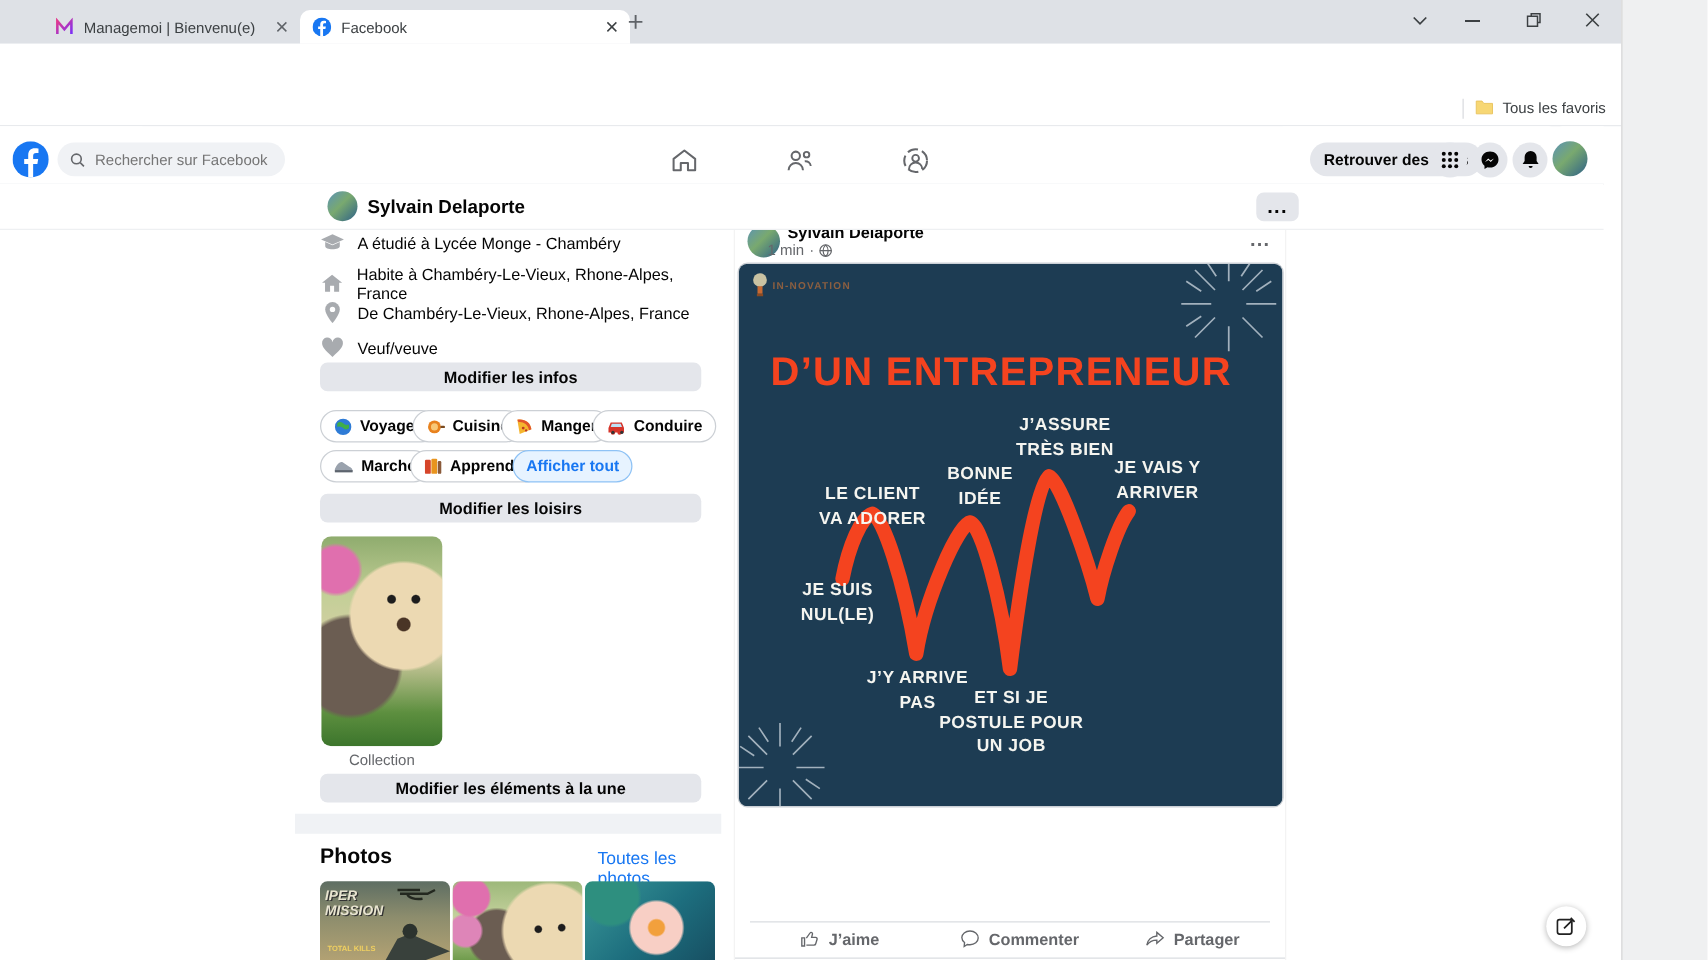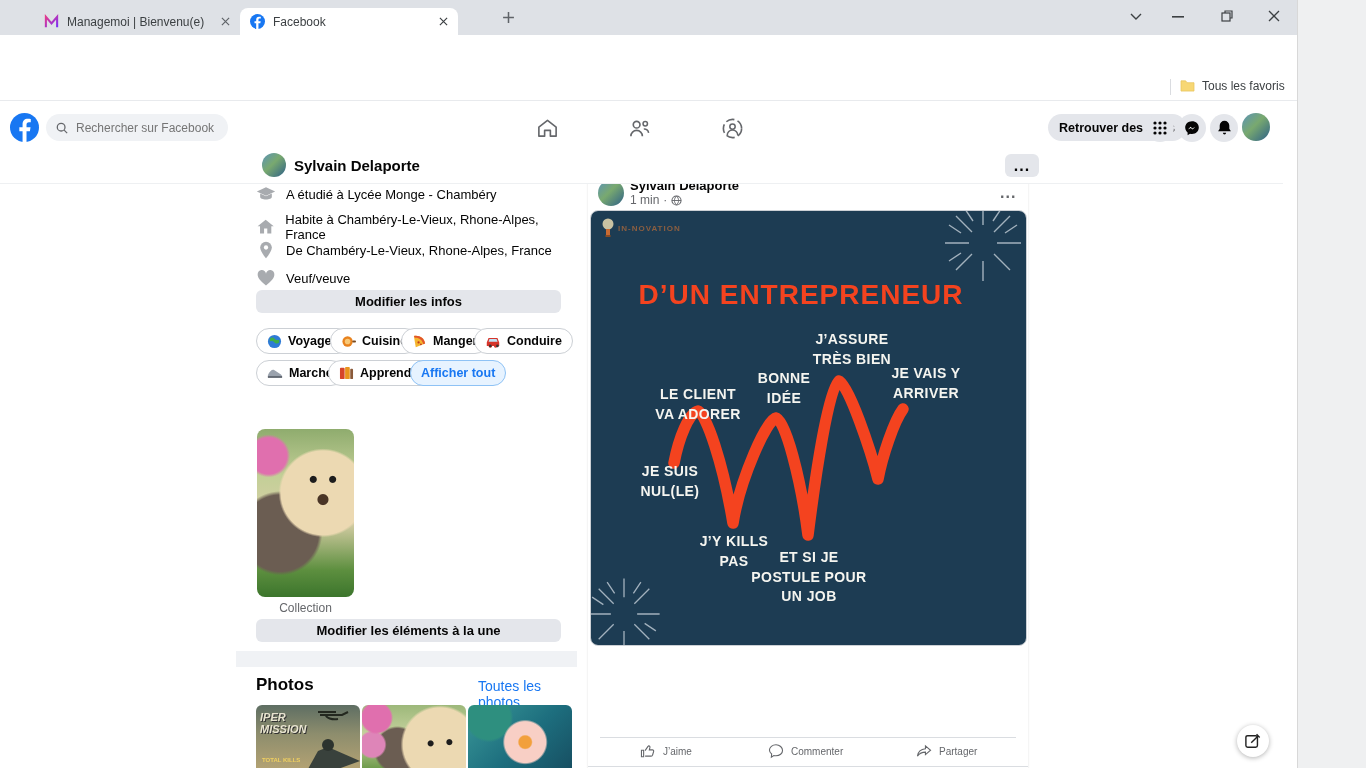--- a/index.html
+++ b/index.html
@@ -43,26 +43,26 @@
   .sec-title{font-size:17px;font-weight:bold;color:#050505;}
   .blue-link{font-size:14px;color:#1877f2;}
   .caption{font-size:12px;color:#65676b;text-align:center;}
   .thumb{border-radius:6px 6px 0 0;}
   
   .post-card{left:588px;top:69px;width:440px;background:#fff;border-radius:8px;
              box-shadow:0 1px 2px rgba(0,0,0,.15);z-index:1;}
   .shared-card{left:2px;top:40px;width:435px;border:1px solid #ccd0d5;border-radius:8px;overflow:hidden;background:#fff;}
   .meme{width:435px;height:434px;background:#1d3c53;position:relative;overflow:hidden;}
   .meme-t1{font-size:27px;font-weight:bold;letter-spacing:1px;color:#fff;text-align:center;}
-  .meme-t2{font-size:28px;font-weight:bold;letter-spacing:1px;color:#f4431f;text-align:center;}
+  .meme-t2{font-size:32px;font-weight:bold;letter-spacing:1px;color:#f4431f;text-align:center;}
   .meme-label{font-size:14px;font-weight:bold;color:#f5f5f0;text-align:center;white-space:pre-line;line-height:1.4;letter-spacing:.4px;}
   .brand-txt{font-size:8px;font-weight:bold;color:#b06a3a;opacity:.75;letter-spacing:1px;}
   .post-meta{font-size:12px;color:#65676b;display:flex;align-items:center;gap:4px;}
   .post-name{font-size:13px;font-weight:bold;color:#050505;}
-  .action{display:flex;align-items:center;gap:7px;font-size:10px;font-weight:normal;color:#65676b;}
+  .action{display:flex;align-items:center;gap:7px;font-size:13px;font-weight:bold;color:#65676b;}
   
   .taskbar{left:1297px;top:0;width:69px;height:768px;background:#eff0f1;border-left:1px solid #d8d8d8;}
   .fab{left:1237px;top:725px;width:32px;height:32px;border-radius:50%;background:#fff;z-index:40;
        box-shadow:0 1px 5px rgba(0,0,0,.3);display:flex;align-items:center;justify-content:center;}
 </style>
 </head>
 <body>
 
 <div class="abs tabstrip">
   <div class="abs tab" style="left:34px;width:206px;">
@@ -73,21 +73,21 @@
             <stop offset="1" stop-color="#7b2ff7"></stop>
           </linearGradient>
         </defs>
       <path d="M2 14 V3 L8 10 L14 3 V14" fill="none" stroke="url(#mg)" stroke-width="2.2"></path>
     </svg>
     <span class="tab-title">Managemoi | Bienvenu(e)</span>
     <svg width="9" height="9" viewBox="0 0 10 10" style="margin-left:auto">
       <path d="M1 1 L9 9 M9 1 L1 9" stroke="#5f6368" stroke-width="1.3"></path>
       </svg>
   </div>
-  <div class="abs tab tab-active" style="left:240px;width:218px;">
+  <div class="abs tab tab-active" style="left:240px;width:264px;">
     <svg width="15" height="15" viewBox="0 0 16 16">
       <circle cx="8" cy="8" r="8" fill="#1877f2"></circle>
       <path d="M9 16 V9.8 h2 l.4-2.2 H9 V6.3 c0-.9.4-1.4 1.4-1.4 h1.1 V3 C11 2.9 10.2 2.8 9.6 2.8 7.6 2.8 6.6 4 6.6 6 v1.6 H4.8 V9.8 h1.8 V16 Z" fill="#fff"></path>
     </svg>
     <span class="tab-title">Facebook</span>
     <svg width="9" height="9" viewBox="0 0 10 10" style="margin-left:auto">
       <path d="M1 1 L9 9 M9 1 L1 9" stroke="#3c4043" stroke-width="1.3"></path>
       </svg>
   </div>
   <svg class="abs" style="left:502px;top:11px;" width="13" height="13" viewBox="0 0 12 12">
@@ -226,21 +226,21 @@
         <path d="M9 1 a6 6 0 0 1 6 6 v4 l2 3 H1 l2-3 V7 a6 6 0 0 1 6-6 Z" fill="#050505"></path>
         <path d="M7 16 a2 2 0 0 0 4 0 Z" fill="#050505"></path>
         </svg>
     </div>
     <div class="abs avatar" style="left:1242px;top:5px;width:28px;height:28px;"></div>
   </div>
 
   <div class="abs post-card" style="height:700px;">
     <div class="abs avatar" style="left:10px;top:10px;width:26px;height:26px;"></div>
     <div class="abs post-name" style="left:42px;top:8px;">Sylvain Delaporte</div>
-    <div class="abs post-meta" style="left:42px;top:23px;">
+    <div class="abs post-meta" style="left:26px;top:23px;">
       <span>1 min</span>
       <span>·</span>
       <svg width="11" height="11" viewBox="0 0 12 12">
         <circle cx="6" cy="6" r="5" fill="none" stroke="#65676b" stroke-width="1.1"></circle>
         <path d="M1 6 h10 M6 1 c-3 3-3 7 0 10 M6 1 c3 3 3 7 0 10" fill="none" stroke="#65676b" stroke-width="1"></path>
         </svg>
     </div>
     <div class="abs" style="left:412px;top:14px;color:#65676b;font-weight:bold;letter-spacing:1px;">...</div>
 
     <div class="abs shared-card">
@@ -276,21 +276,21 @@
         <div class="abs meme-label" style="left: 196px; top: 119px; width: 130px; white-space: pre-line;">J’ASSURE
 TRÈS BIEN</div>
         <div class="abs meme-label" style="left: 42px; top: 158px; width: 130px; white-space: pre-line; margin-top: 16px;">LE CLIENT
 VA ADORER</div>
         <div class="abs meme-label" style="left: 148px; top: 158px; width: 90px; white-space: pre-line;">BONNE
 IDÉE</div>
         <div class="abs meme-label" style="left: 285px; top: 153px; width: 100px; white-space: pre-line;">JE VAIS Y
 ARRIVER</div>
         <div class="abs meme-label" style="left: 29px; top: 251px; width: 100px; white-space: pre-line;">JE SUIS
 NUL(LE)</div>
-        <div class="abs meme-label" style="left: 88px; top: 321px; width: 110px; white-space: pre-line;">J’Y KILLS
+        <div class="abs meme-label" style="left: 88px; top: 321px; width: 110px; white-space: pre-line;">J’Y ARRIVE
 PAS</div>
         <div class="abs meme-label" style="left: 143px; top: 337px; width: 150px; white-space: pre-line;">ET SI JE
 POSTULE POUR
 UN JOB</div>
       </div>
 
     </div>
 
     <div class="abs" style="left:12px;top:567px;width:416px;height:1px;background:#dadde1;"></div>
     <div class="abs action" style="left:52px;top:573px;">
@@ -393,20 +393,21 @@
       <svg width="15" height="14" viewBox="0 0 16 15">
         <rect x="1" y="2" width="5" height="12" rx="1" fill="#d6452a"></rect>
           <rect x="6.5" y="1" width="5" height="13" rx="1" fill="#e8941e"></rect>
         <rect x="12" y="3" width="3" height="11" rx="1" fill="#8a5a3a"></rect>
         </svg>
       <span>Apprendre</span>
     </div>
     <div class="abs chip chip-blue" style="left:170px;top:177px;">
       <span>Afficher tout</span>
     </div>
+    <div class="abs gbtn" style="left:16px;top:212px;width:305px;height:23px;">Modifier les loisirs</div>
 
     <div class="abs thumb" style="left:17px;top:246px;width:97px;height:168px;border-radius:8px;
          background:
            radial-gradient(circle at 78% 30%, #1d1d1d 0 3px, transparent 4px),
            radial-gradient(circle at 58% 30%, #1d1d1d 0 3px, transparent 4px),
            radial-gradient(circle at 68% 42%, #4a3526 0 5px, transparent 6px),
            radial-gradient(circle at 12% 16%, #e06fae 0 11%, transparent 13%),
            radial-gradient(circle at 68% 38%, #ecd9b2 0 34%, transparent 36%),
            radial-gradient(circle at 24% 62%, #6b5d52 0 30%, transparent 33%),
            linear-gradient(180deg, #8fac6e 0%, #c3cf97 28%, #d9cfa8 55%, #5d8f3f 84%, #3c752c 100%);"></div>

